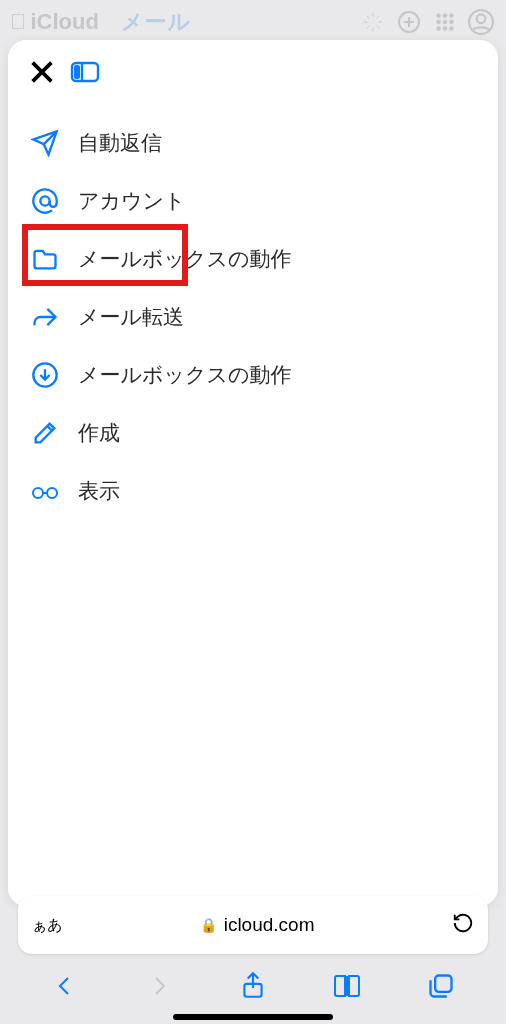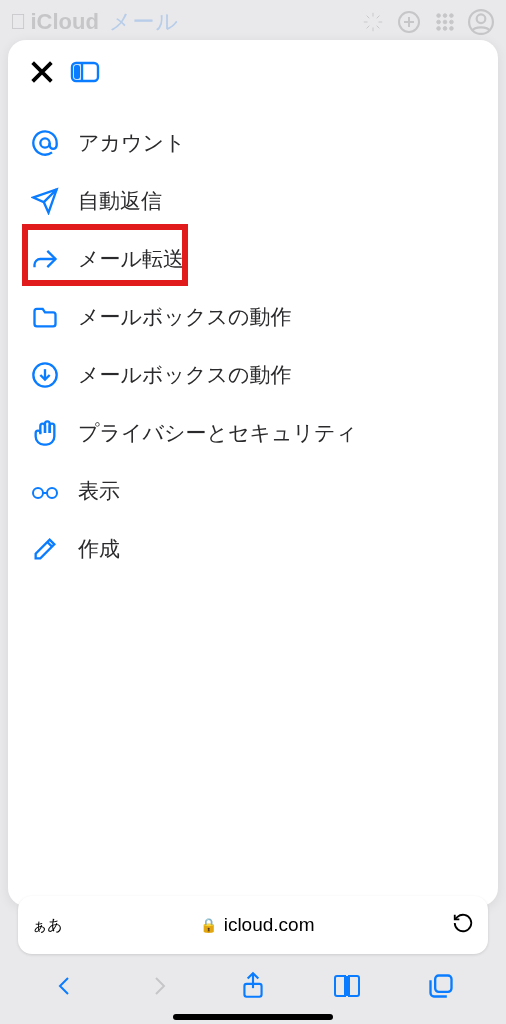--- a/index.html
+++ b/index.html
@@ -7,21 +7,21 @@
   body { background: #e9e9eb; position: relative; }
 
   
   .topbar {
     position: absolute; top: 0; left: 0; right: 0; height: 44px;
     display: flex; align-items: center; padding: 0 10px; gap: 6px;
     color: #c6c6c9;
   }
   .topbar .brand { display:flex; align-items:center; gap:4px; color:#c6c6c9; font-size:22px; font-weight:600; }
   .topbar .brand .apple { font-size:22px; }
-  .topbar .brand .mail { color:#b7cde9; font-weight:400; margin-left:6px; letter-spacing:1px; }
+  .topbar .brand .mail { color:#b7cde9; font-weight:700; margin-left:18px; letter-spacing:1px; }
   .topbar .spacer { flex:1; }
   .topbar .tb-icon { width:30px; height:30px; display:flex; align-items:center; justify-content:center; color:#c6c6c9; }
   .topbar svg { stroke:#c6c6c9; }
 
   
   .sheet {
     position:absolute; top:40px; left:8px; right:8px; bottom:118px;
     background:#fff; border-radius:18px; box-shadow:0 2px 12px rgba(0,0,0,.08);
     padding:18px 8px 8px 8px;
   }
@@ -128,98 +128,88 @@
           <rect x="4" y="5" width="6" height="14" fill="#0a7cff" stroke="none" rx="2"></rect>
         </svg>
     </div>
   </div>
 
   <div class="menu">
 
     <div class="menu-item">
       <span class="mi-icon">
         <svg width="28" height="28" viewBox="0 0 24 24">
+            <path d="M22 2L11 13"></path>
+            <path d="M22 2l-7 20-4-9-9-4 20-7z"></path>
+          </svg>
+      </span>
+      <span>自動返信</span>
+    </div>
+
+    <div class="menu-item">
+      <span class="mi-icon">
+        <svg width="28" height="28" viewBox="0 0 24 24">
             <circle cx="12" cy="12" r="4"></circle>
             <path d="M16 12v2a3 3 0 0 0 6 0v-2a10 10 0 1 0-4 8"></path>
           </svg>
       </span>
       <span>アカウント</span>
     </div>
 
-    <div class="menu-item">
-      <span class="mi-icon">
-        <svg width="28" height="28" viewBox="0 0 24 24">
-            <path d="M22 2L11 13"></path>
-            <path d="M22 2l-7 20-4-9-9-4 20-7z"></path>
-          </svg>
-      </span>
-      <span>自動返信</span>
-    </div>
-
+
+    <div class="menu-item">
+      <span class="mi-icon">
+        <svg width="28" height="28" viewBox="0 0 24 24">
+            <path d="M3 7a2 2 0 0 1 2-2h5l2 3h7a2 2 0 0 1 2 2v8a2 2 0 0 1-2 2H5a2 2 0 0 1-2-2V7z"></path>
+          </svg>
+      </span>
+      <span>メールボックスの動作</span>
+    </div>
 
     <div class="menu-item">
       <span class="mi-icon">
         <svg width="28" height="28" viewBox="0 0 24 24">
             <path d="M14 5l7 7-7 7"></path>
             <path d="M21 12H8a5 5 0 0 0-5 5v2"></path>
           </svg>
       </span>
       <span>メール転送</span>
-    </div>
-
-    <div class="menu-item">
-      <span class="mi-icon">
-        <svg width="28" height="28" viewBox="0 0 24 24">
-            <path d="M3 7a2 2 0 0 1 2-2h5l2 3h7a2 2 0 0 1 2 2v8a2 2 0 0 1-2 2H5a2 2 0 0 1-2-2V7z"></path>
-          </svg>
-      </span>
-      <span>メールボックスの動作</span>
     </div>
 
     <div class="menu-item">
       <span class="mi-icon">
         <svg width="28" height="28" viewBox="0 0 24 24">
             <circle cx="12" cy="12" r="10"></circle>
             <path d="M12 7v8"></path>
             <path d="M8 12l4 4 4-4"></path>
           </svg>
       </span>
       <span>メールボックスの動作</span>
     </div>
 
-    <div class="menu-item">
-      <span class="mi-icon">
-        <svg width="28" height="28" viewBox="0 0 24 24">
-            <path d="M8 13V6a2 2 0 1 1 4 0v6"></path>
-            <path d="M12 12V4a2 2 0 1 1 4 0v8"></path>
-            <path d="M16 12V6a2 2 0 1 1 4 0v9a7 7 0 0 1-7 7h-2a7 7 0 0 1-7-7v-3a2 2 0 1 1 4 0"></path>
-          </svg>
-      </span>
-      <span>プライバシーとセキュリティ</span>
+
+    <div class="menu-item">
+      <span class="mi-icon">
+        <svg width="28" height="28" viewBox="0 0 24 24">
+            <path d="M4 20h4L20 8l-4-4L4 16v4z"></path>
+            <path d="M14 6l4 4"></path>
+          </svg>
+      </span>
+      <span>作成</span>
     </div>
 
     <div class="menu-item">
       <span class="mi-icon">
         <svg width="30" height="28" viewBox="0 0 30 24">
             <circle cx="8" cy="14" r="5"></circle>
             <circle cx="22" cy="14" r="5"></circle>
             <path d="M13 14h4"></path>
           </svg>
       </span>
       <span>表示</span>
-    </div>
-
-    <div class="menu-item">
-      <span class="mi-icon">
-        <svg width="28" height="28" viewBox="0 0 24 24">
-            <path d="M4 20h4L20 8l-4-4L4 16v4z"></path>
-            <path d="M14 6l4 4"></path>
-          </svg>
-      </span>
-      <span>作成</span>
     </div>
 
   </div>
 </div>
 
 <div class="highlight-box" id="hl" style="top: 224px; left: 22px; width: 166px; height: 62px;"></div>
 
 <div class="addrbar">
   <span class="aa">ぁあ</span>
   <span class="domain-wrap">

